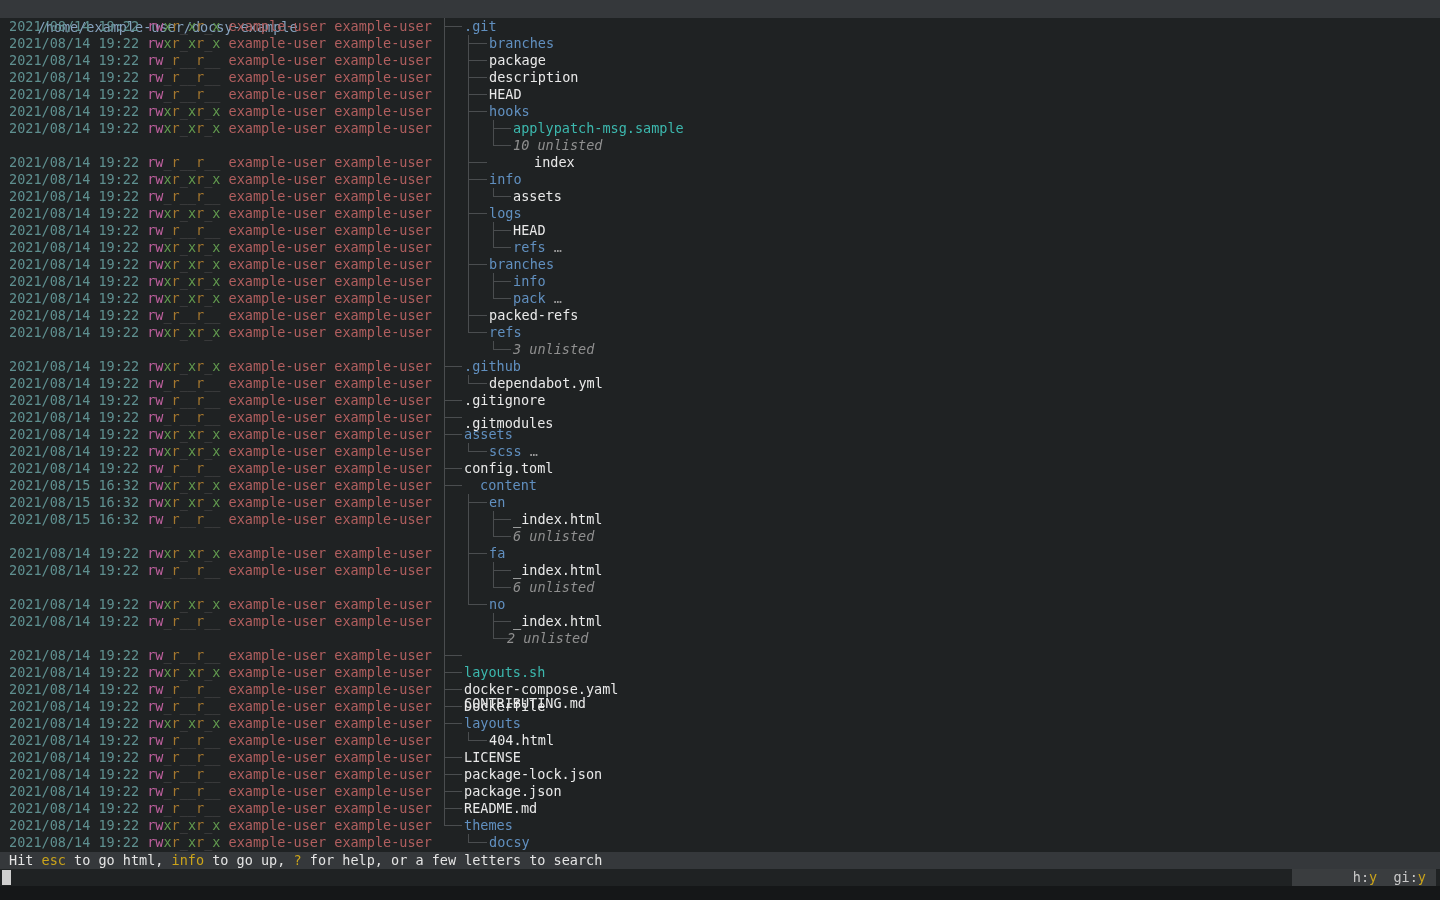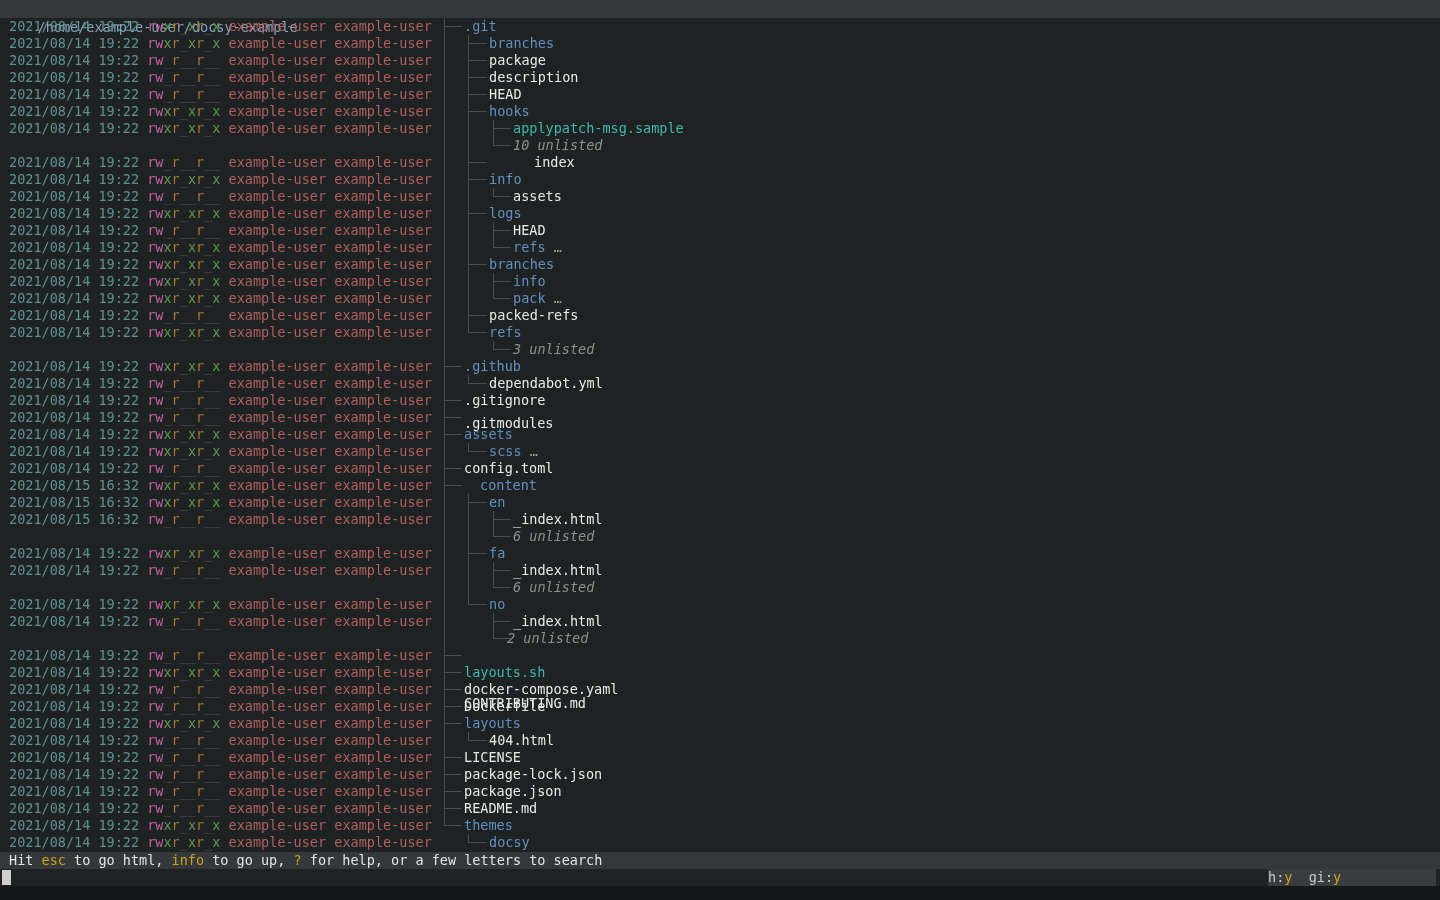--- a/index.html
+++ b/index.html
@@ -44,22 +44,22 @@
   .suffix{color:var(--ellipsis);}
   .statusbar{
     position:absolute; left:0; top:852px; width:1440px; height:17px;
     background:var(--bar-bg); color:var(--status-text);
     padding-left:9px; box-sizing:border-box; white-space:pre; line-height:17px;
   }
   .key{color:var(--key);}
   .inputline{position:absolute; left:0; top:869px; width:1440px; height:17px; background:var(--bg);}
   .cursor{position:absolute; left:2px; top:1px; width:9px; height:15px; background:var(--cursor);}
   .flags{
-    position:absolute; right:4px; top:0; width:168px; height:17px;
-    background:var(--flags-bg); text-align:left; padding-right:10px;
+    position:absolute; right:4px; top:0; width:144px; height:17px;
+    background:var(--flags-bg); text-align:right; padding-right:10px;
     box-sizing:border-box; white-space:pre; line-height:17px; color:var(--flag-label);
   }
   .flagv{color:var(--key);}
   .bottomstrip{position:absolute; left:0; top:886px; width:1440px; height:14px; background:var(--bottom);}
 </style>
 </head>
 <body>
 
 <div class="screen">
 

